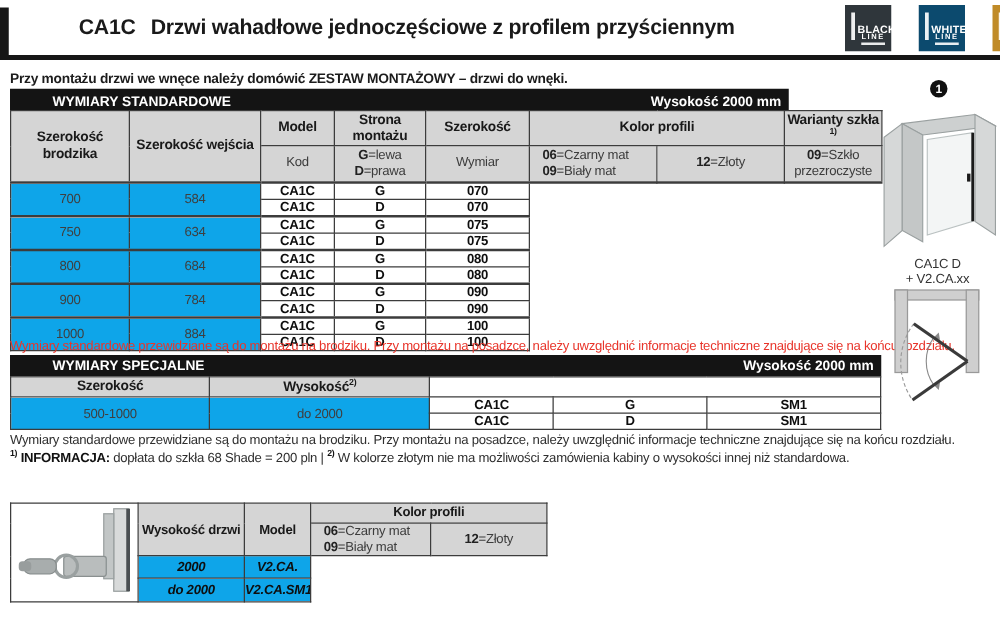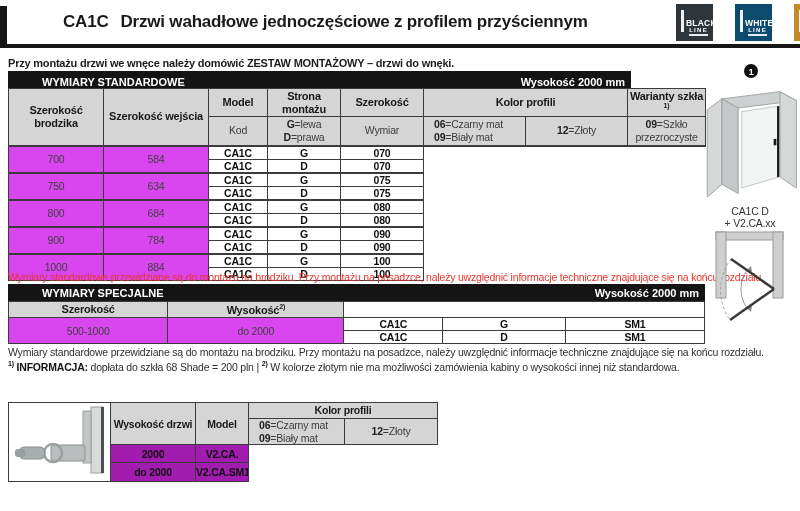--- a/index.html
+++ b/index.html
@@ -30,40 +30,40 @@
   #std-bar  { left:8px; top:71px;  width:623px; height:17px;align-items:flex-end; }
   #spec-bar { left:8px; top:284px; width:697px; height:17px; }
   #zestaw-bar { left:8px; top:385px; width:429px; height:17px; padding-left:6px; }
 
   
   table { border-collapse:collapse; table-layout:fixed; }
   td, th { border:1px solid #3c3c3c; text-align:center; vertical-align:middle; padding:0; overflow:hidden; }
   th.main { font-size:11px; font-weight:bold; background:#d5d5d5; color:#191919; line-height:1.15; }
   td.sub  { font-size:10.5px; background:#d5d5d5; color:#3c3c3c; line-height:1.2; }
   td.sub.left { text-align:left; padding-left:10px; }
-  td.dim  { font-size:10.5px; color:#3f3f3f; background:#d946ef; }
+  td.dim  { font-size:10.5px; color:#3f3f3f; background:#0ea5e9; }
   td.mod  { font-size:10.5px; font-weight:bold; color:#0e0e0e; background:#fff; }
   td.void { border:none; background:transparent; }
   td.empty { background:#fff; }
   tr.grp td { border-top:2px solid #3c3c3c; }
   sup { font-size:7px; vertical-align:super; }
   .bk { font-weight:bold; color:#222; }
 
   #std-table  { left:8px; top:88px; width:697px; }
   #std-table tr.h1 { height:28px; }
   #std-table tr.h2 { height:29px; }
   #std-table tr.r  { height:12px; }
 
   #spec-table { left:8px; top:301px; width:697px; }
   #spec-table tr.h1 { height:16px; }
   #spec-table tr.r  { height:12px; }
 
   #zestaw-table { left:8px; top:402px; width:429px; }
   #zestaw-table td, #zestaw-table th { font-size:10.5px; }
-  #zestaw-table td.mod { background:#a21caf; }
+  #zestaw-table td.mod { background:#0ea5e9;font-style:italic; }
   #zestaw-table tr.z1 { height:16px; }
   #zestaw-table tr.z2 { height:26px; }
   #zestaw-table tr.z3 { height:18px; }
   #zestaw-table tr.z4 { height:19px; }
   #zestaw-table td.imgcell { background:#fff; }
 
   
   .note-line { font-size:10.5px; white-space:nowrap; }
   #red-note   { left:8px; top:271px; color:#e8352b; }
   #black-note { left:8px; top:346px; color:#2f2f2f; }

